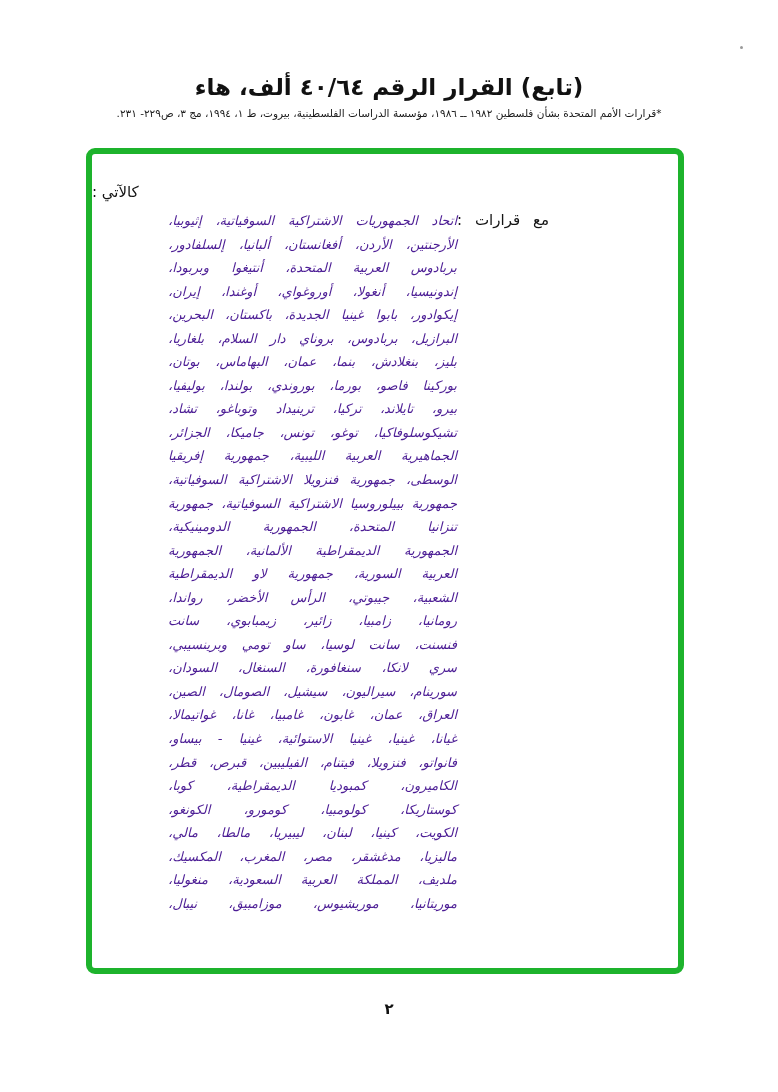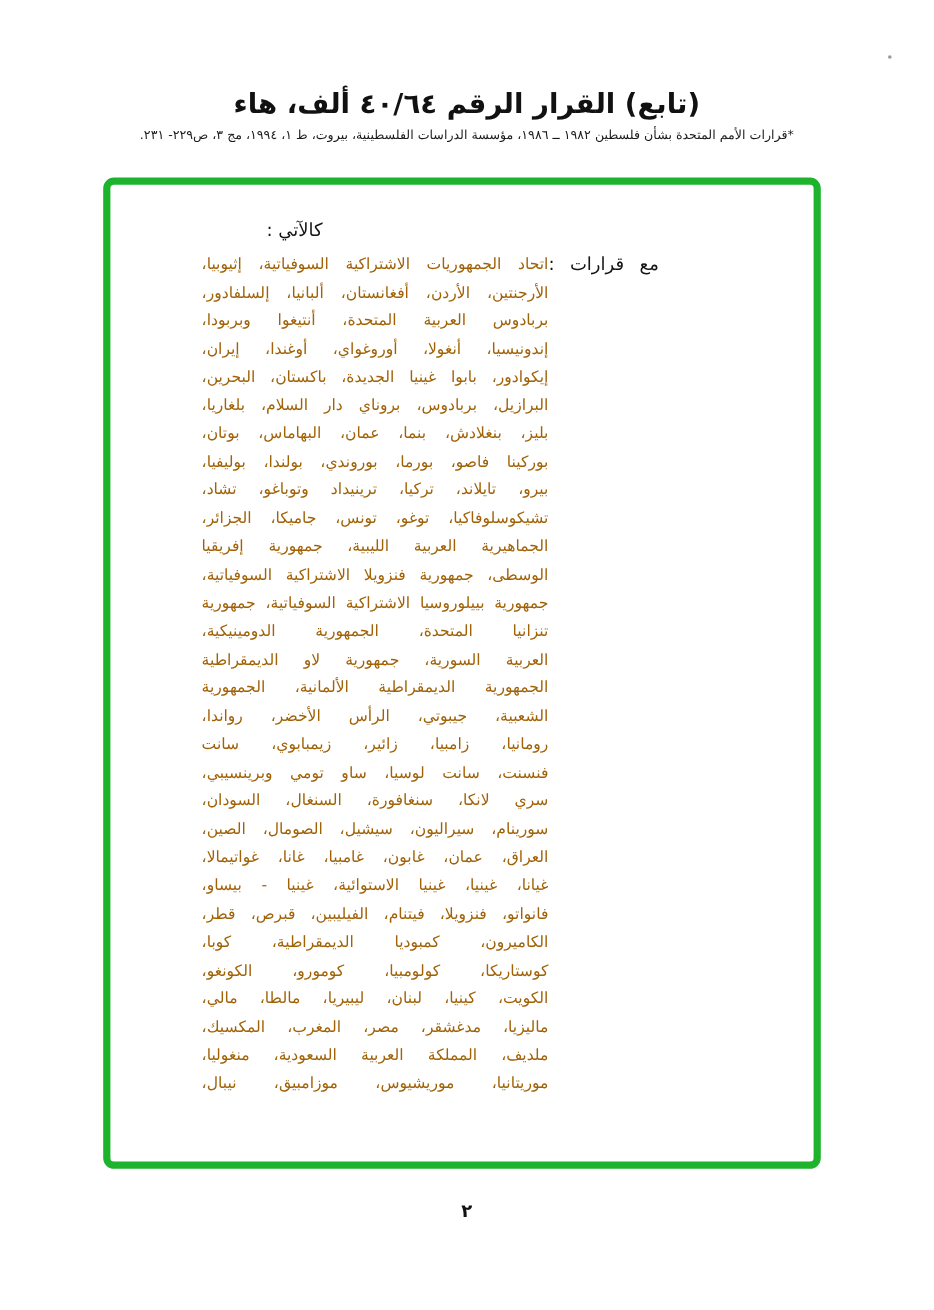--- a/index.html
+++ b/index.html
@@ -10,32 +10,32 @@
   .stray-dot{position:absolute;left:740px;top:46px;width:3px;height:3px;background:#9a9a9a;border-radius:50%;}
   .header{position:absolute;top:74px;left:0;width:100%;text-align:center;direction:rtl;}
   .doc-title{font-size:23px;font-weight:bold;letter-spacing:0.2px;}
   .doc-source{font-size:10.5px;font-weight:normal;margin-top:7px;color:#1a1a1a;}
   .greenbox{
     position:absolute;left:86px;top:148px;width:598px;height:826px;
     box-sizing:border-box;border:6px solid #1db32c;border-radius:9px;background:transparent;
   }
   .content{direction:rtl;padding-top:28px;}
   .intro-line{
-    text-align:center;padding-left:0;margin-left:0;
+    text-align:left;padding-left:0;margin-left:0;
     margin-right:0;padding-right:279px;font-size:15px;line-height:20px;color:#141414;
   }
   .vote-row{display:flex;margin-right:129px;margin-top:7px;align-items:flex-start;}
   .vote-label{
     flex:0 0 auto;width:92px;font-size:15px;line-height:23.5px;color:#141414;
     text-align:justify;text-align-last:justify;
   }
   .vote-lines{width:289px;margin-right:0;}
   .vline{
-    font-size:13px;line-height:23.55px;color:#a16207;
-    text-align:justify;text-align-last:justify;text-justify:inter-word;
+    font-size:13px;line-height:23.55px;color:#4c1d95;
+    text-align:justify;text-align-last:justify;text-justify:inter-word;font-style:italic;
   }
   .page-number{
     position:absolute;top:1000px;left:0;width:100%;text-align:center;
     font-size:15px;font-weight:bold;
   }
 </style>
 </head>
 <body>
 
 <div class="stray-dot"></div>
@@ -58,22 +58,22 @@
           <div class="vline">إيكوادور، بابوا غينيا الجديدة، باكستان، البحرين،</div>
           <div class="vline">البرازيل، بربادوس، بروناي دار السلام، بلغاريا،</div>
           <div class="vline">بليز، بنغلادش، بنما، عمان، البهاماس، بوتان،</div>
           <div class="vline">بوركينا فاصو، بورما، بوروندي، بولندا، بوليفيا،</div>
           <div class="vline">بيرو، تايلاند، تركيا، ترينيداد وتوباغو، تشاد،</div>
           <div class="vline">تشيكوسلوفاكيا، توغو، تونس، جاميكا، الجزائر،</div>
           <div class="vline">الجماهيرية العربية الليبية، جمهورية إفريقيا</div>
           <div class="vline">الوسطى، جمهورية فنزويلا الاشتراكية السوفياتية،</div>
           <div class="vline">جمهورية بييلوروسيا الاشتراكية السوفياتية، جمهورية</div>
           <div class="vline">تنزانيا المتحدة، الجمهورية الدومينيكية،</div>
+          <div class="vline">الجمهورية الديمقراطية الألمانية، الجمهورية</div>
           <div class="vline">العربية السورية، جمهورية لاو الديمقراطية</div>
-          <div class="vline">الجمهورية الديمقراطية الألمانية، الجمهورية</div>
           <div class="vline">الشعبية، جيبوتي، الرأس الأخضر، رواندا،</div>
           <div class="vline">رومانيا، زامبيا، زائير، زيمبابوي، سانت</div>
           <div class="vline">فنسنت، سانت لوسيا، ساو تومي وبرينسيبي،</div>
           <div class="vline">سري لانكا، سنغافورة، السنغال، السودان،</div>
           <div class="vline">سورينام، سيراليون، سيشيل، الصومال، الصين،</div>
           <div class="vline">العراق، عمان، غابون، غامبيا، غانا، غواتيمالا،</div>
           <div class="vline">غيانا، غينيا، غينيا الاستوائية، غينيا - بيساو،</div>
           <div class="vline">فانواتو، فنزويلا، فيتنام، الفيليبين، قبرص، قطر،</div>
           <div class="vline">الكاميرون، كمبوديا الديمقراطية، كوبا،</div>
           <div class="vline">كوستاريكا، كولومبيا، كومورو، الكونغو،</div>

